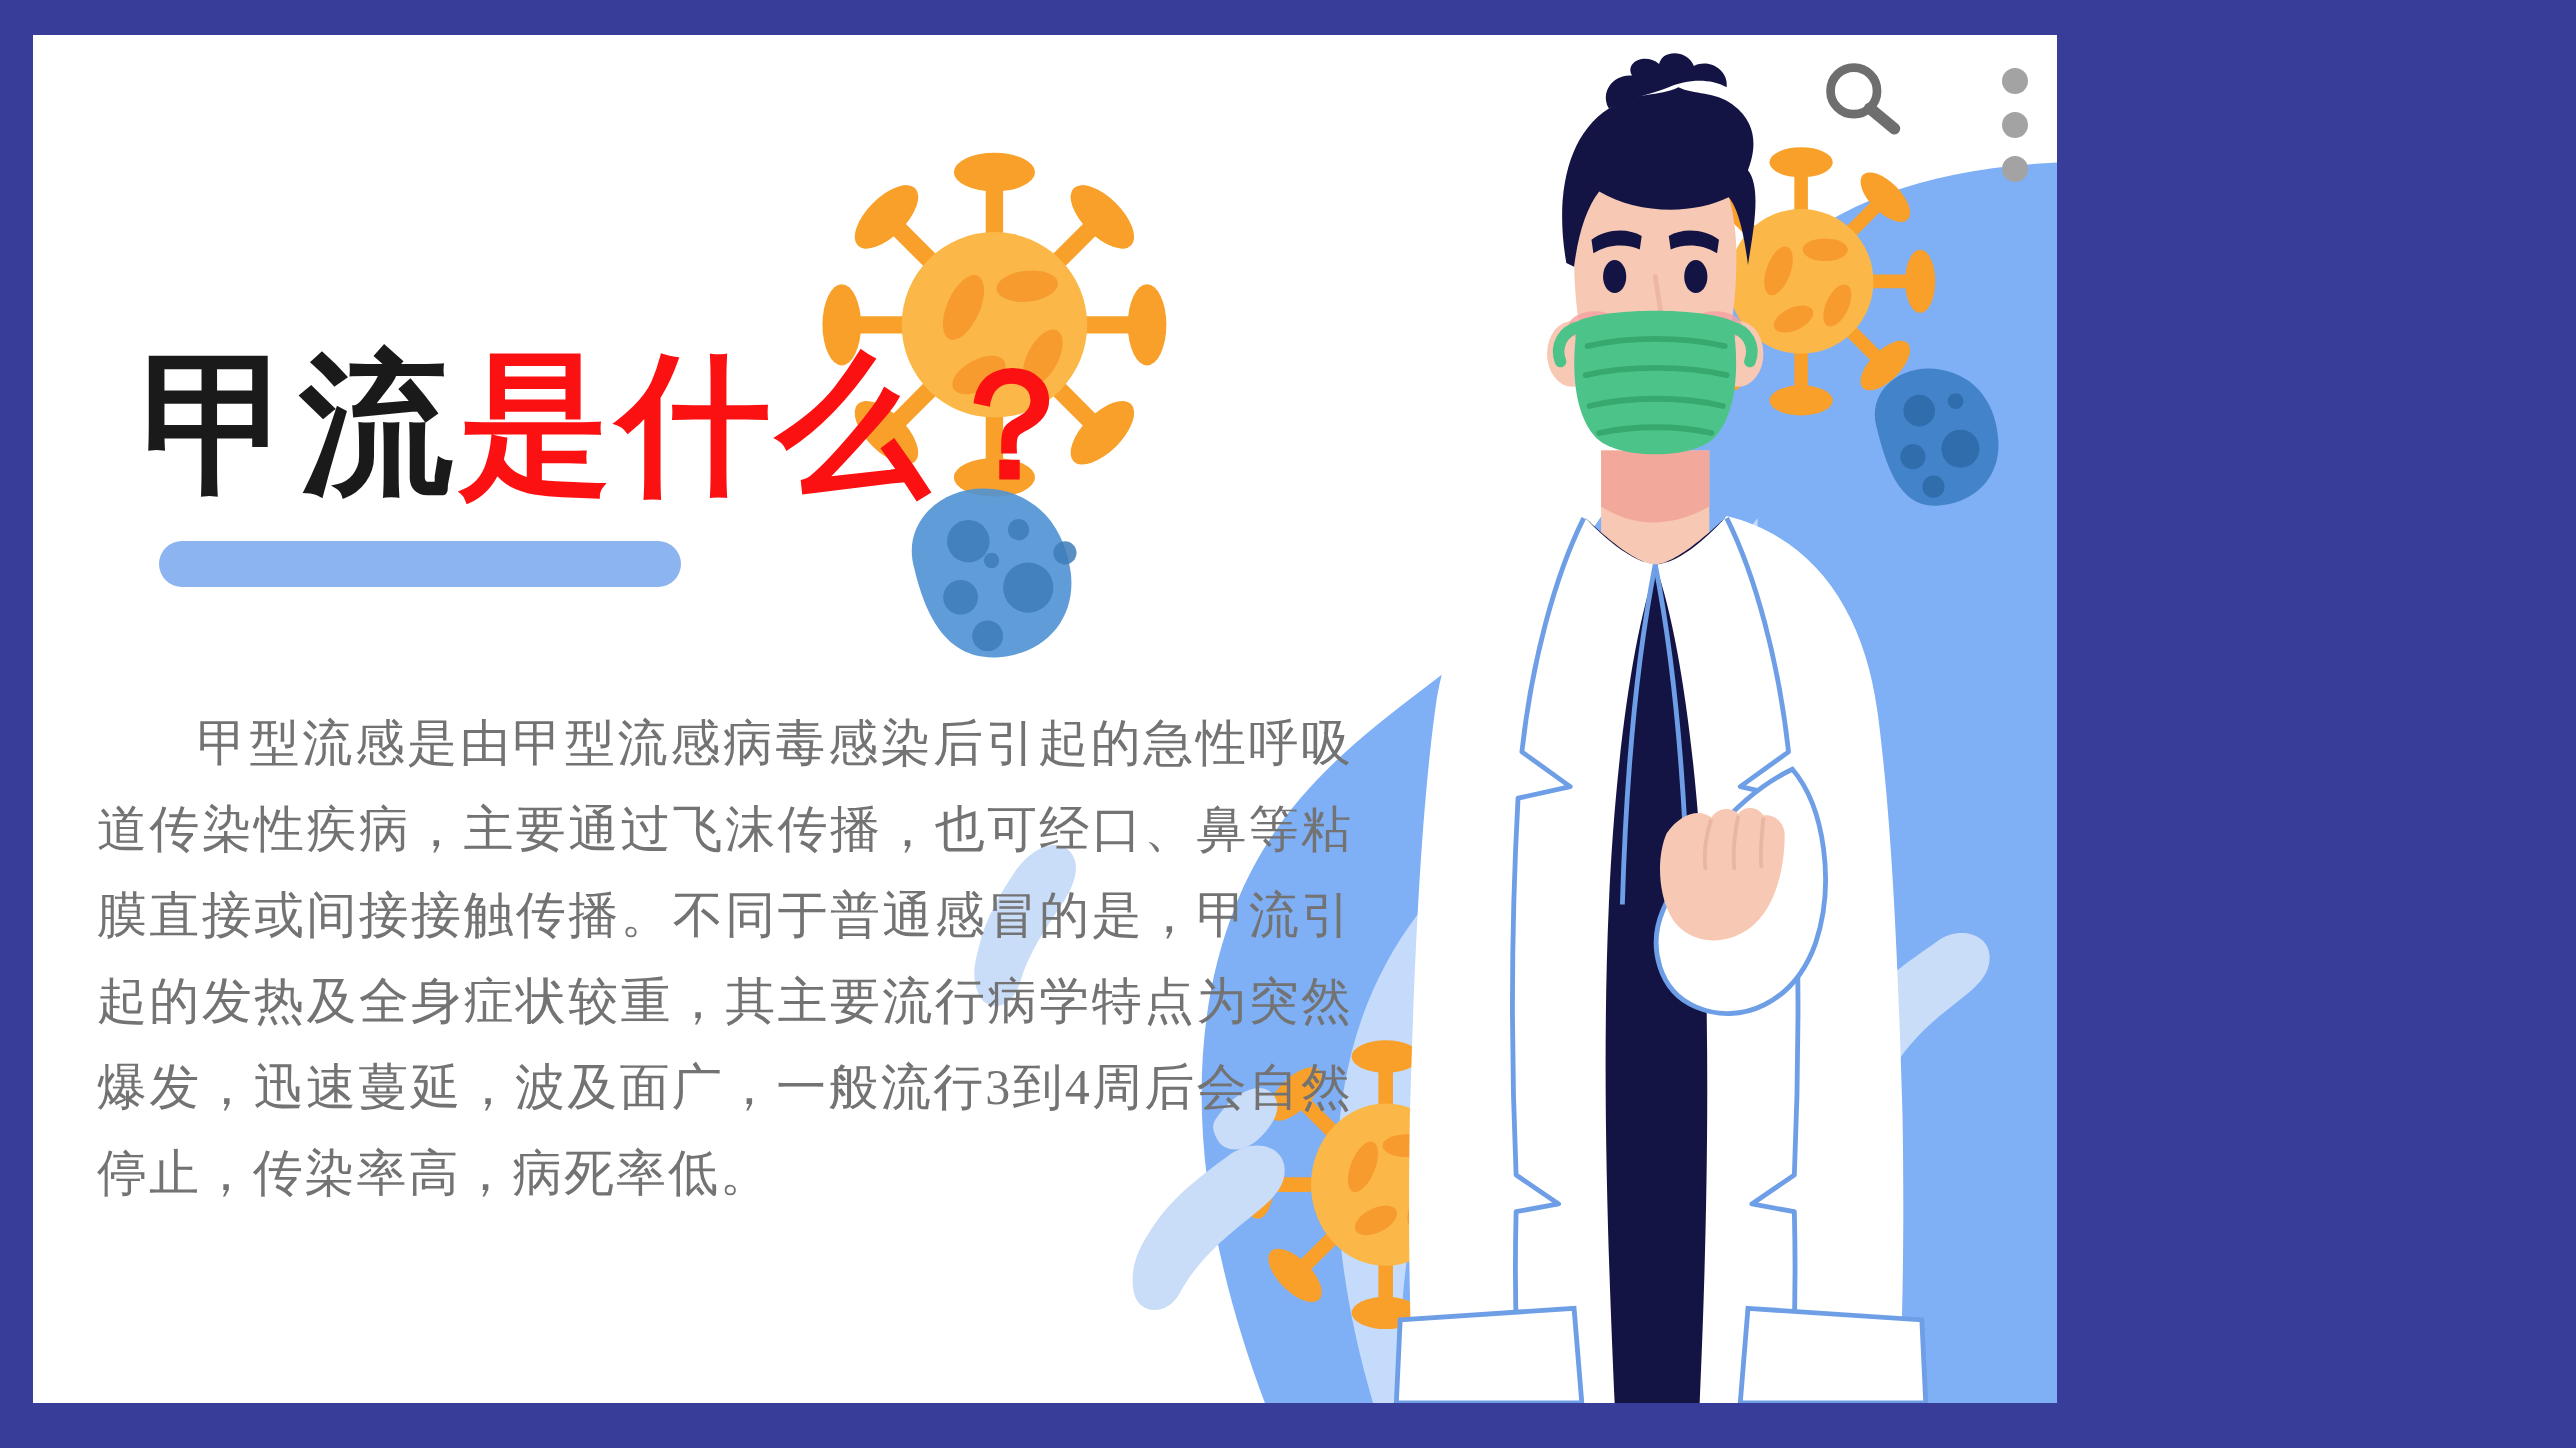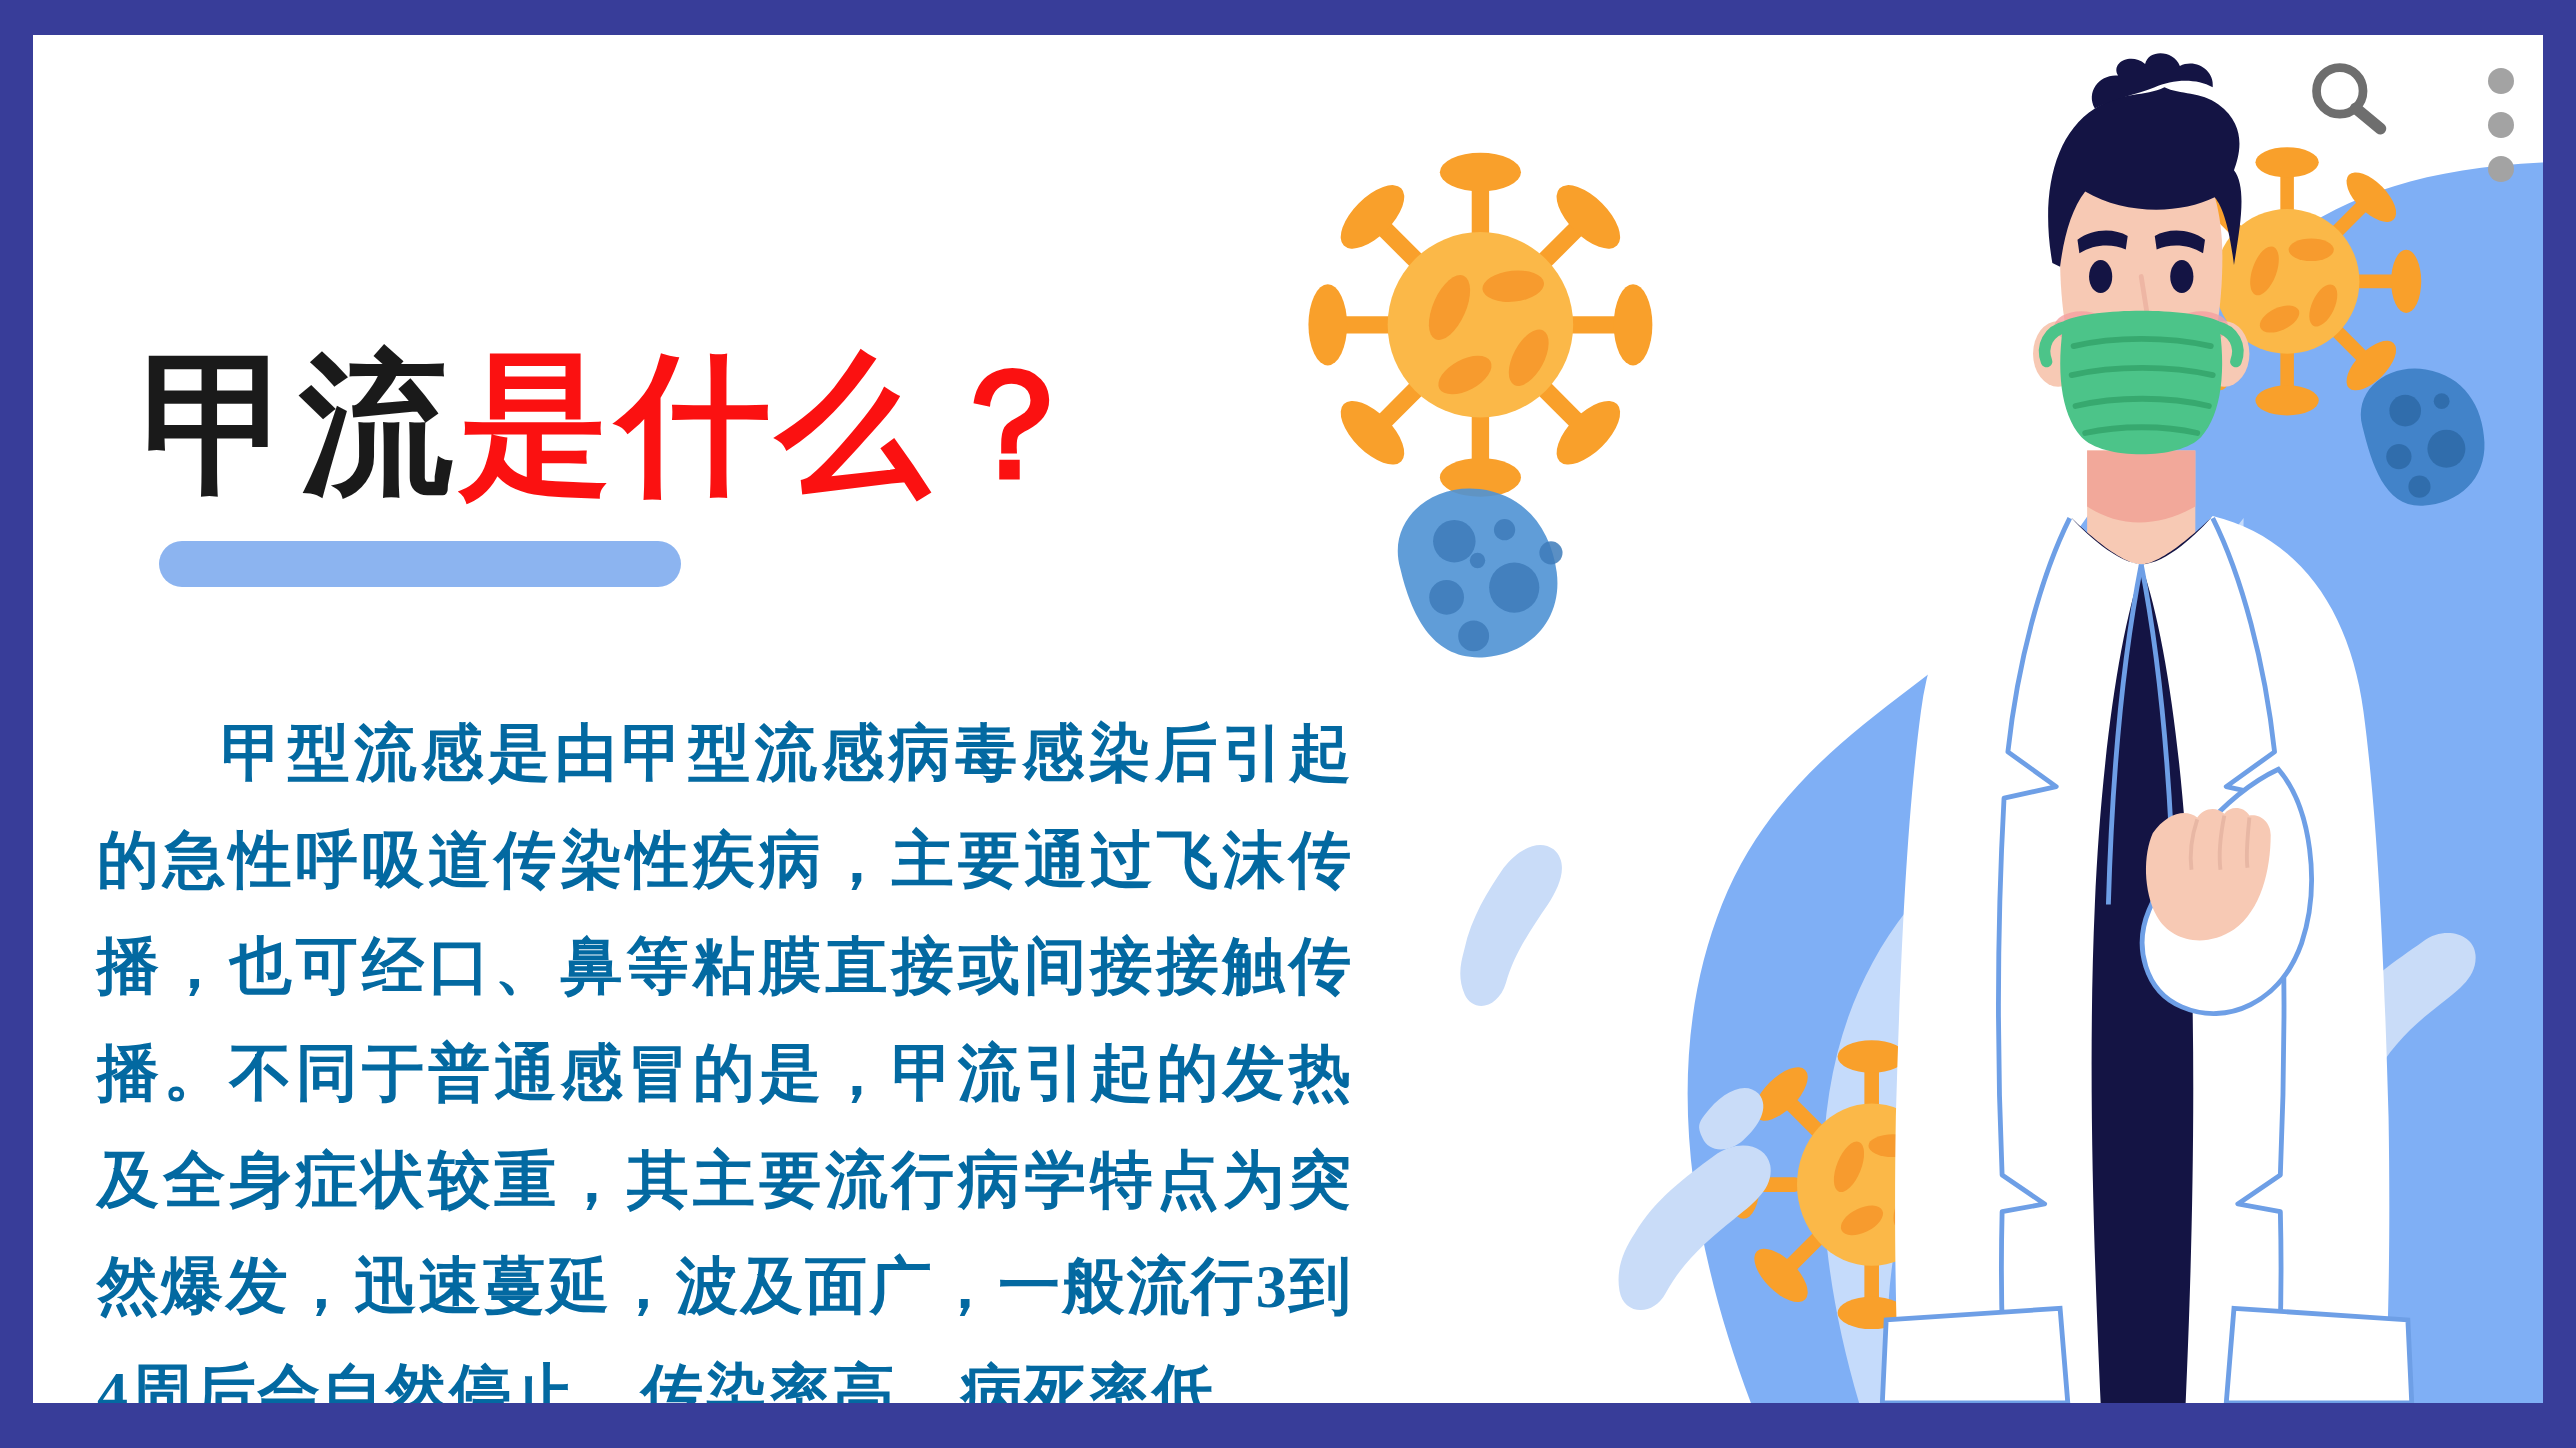--- a/index.html
+++ b/index.html
@@ -11,21 +11,21 @@
     overflow:hidden;
   }
   .slide-frame{
     position:absolute; left:0; top:0;
     width:2576px; height:1449px;
     background:#383D99;
   }
   .slide-canvas{
     position:absolute;
     left:33px; top:35px;
-    width:2510px; height:1368px;
+    width:2024px; height:1368px;
     background:#FFFFFF;
     overflow:hidden;
   }
 
   
   .toolbar{
     position:absolute; right:29px; top:21px;
     display:flex; align-items:flex-start; gap:93px;
     z-index:50;
   }
@@ -63,29 +63,28 @@
     border-radius:25px;
     background:#8CB4F0;
     z-index:10;
   }
 
   
   .body-copy{
     position:absolute; left:64px; top:665px;
     width:1256px;
     font-family:"Liberation Serif","DejaVu Serif",serif;
-    font-size:62px;
+    font-size:50px;
     line-height:1.72;
     letter-spacing:1.9px;
-    color:#0369a1;
+    color:#737373;
     text-align:justify;
     text-indent:2em;
     z-index:20;
     text-justify:inter-character;
-    font-weight:bold;
   }
 
   
   .illustration{
     position:absolute;
     right:0; top:0;
     width:1275px; height:1368px;
     overflow:hidden;
   }
   .illustration svg{ display:block; width:100%; height:100%; }

